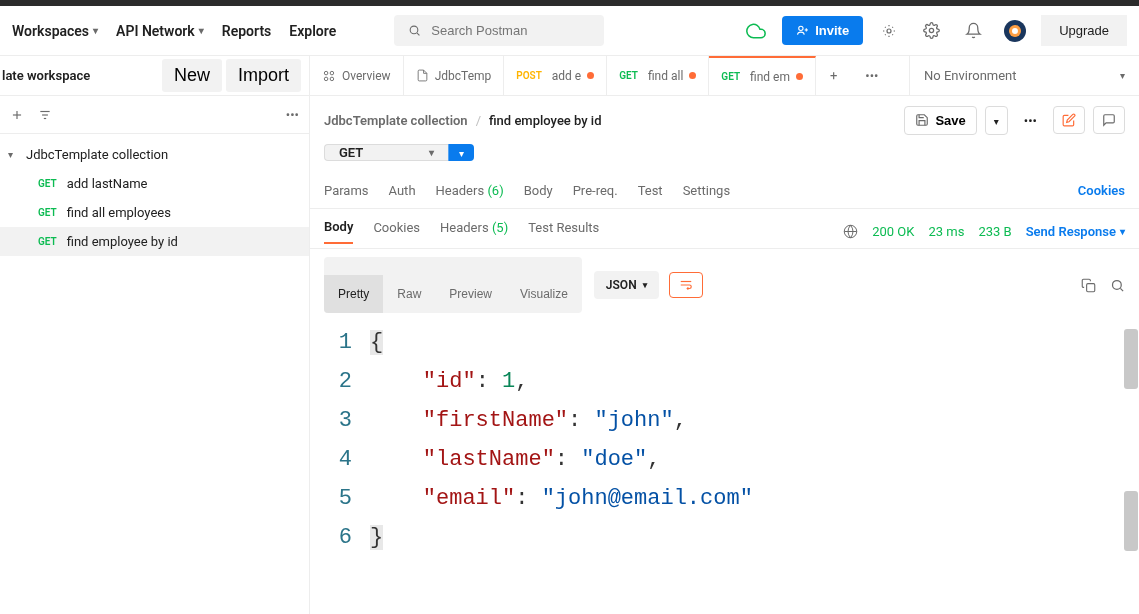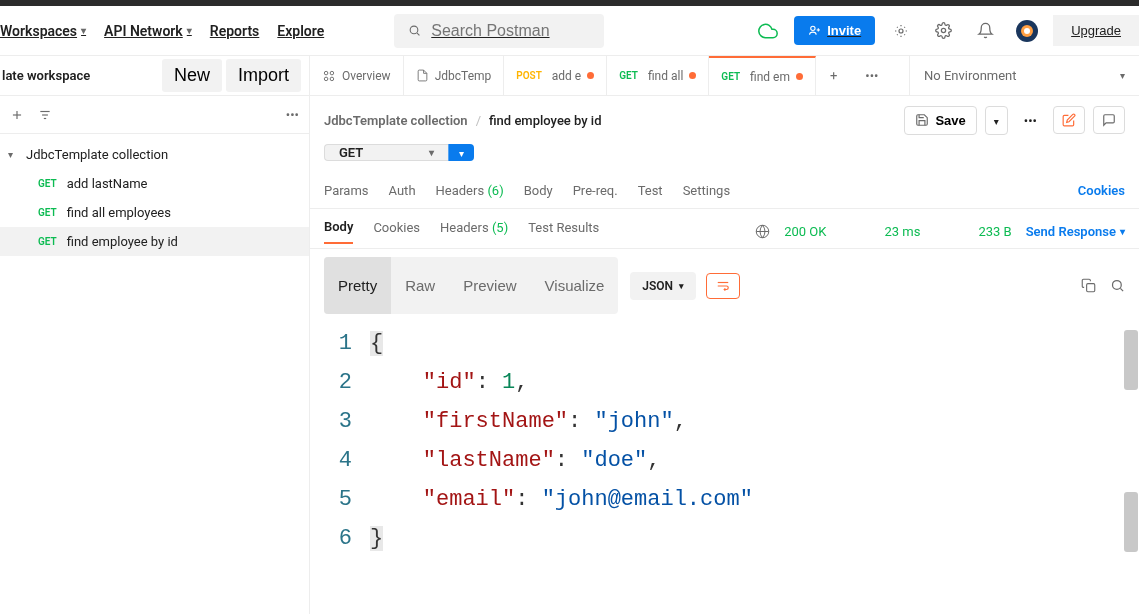--- a/index.html
+++ b/index.html
@@ -2,27 +2,27 @@
 <html><head>
   <meta charset="utf-8">
   <style>
     * { margin: 0; padding: 0; box-sizing: border-box; }
     body { font-family: -apple-system, BlinkMacSystemFont, "Segoe UI", Roboto, sans-serif; font-size: 13px; color: #212121; background: #fff; width: 1139px; height: 614px; overflow: hidden; }
     
     .app { display: flex; flex-direction: column; height: 614px; }
     
     .topbar-dark { height: 6px; background: #2b2b2b; }
     
-    .header { display: flex; align-items: center; height: 50px; border-bottom: 1px solid #ededed; background: #fff; padding: 0 0; gap: 20px; text-decoration: underline; }
+    .header { display: flex; align-items: center; height: 50px; border-bottom: 1px solid #ededed; background: #fff; padding: 0 12px; gap: 8px; }
     .nav-group { display: flex; align-items: center; gap: 18px; }
     .nav-item { display: flex; align-items: center; gap: 4px; font-size: 14px; font-weight: 600; color: #212121; cursor: pointer; }
     .nav-item .chev { font-size: 10px; color: #6b6b6b; }
     
     .search-box { display: flex; align-items: center; background: #f2f2f2; border-radius: 4px; padding: 8px 14px; gap: 10px; margin-left: 50px; width: 210px; }
-    .search-box input { border: none; background: transparent; outline: none; font-size: 16px; color: #a16207; width: 100%; }
+    .search-box input { border: none; background: transparent; outline: none; font-size: 13px; color: #a16207; width: 100%; }
     
     .header-right { margin-left: auto; display: flex; align-items: center; gap: 10px; }
     .icon-btn { width: 32px; height: 32px; display: flex; align-items: center; justify-content: center; cursor: pointer; border-radius: 4px; }
     .cloud-icon { position: relative; }
     .btn-invite { background: #097bed; color: #fff; border: none; border-radius: 4px; padding: 7px 14px; font-size: 13px; font-weight: 600; display: flex; align-items: center; gap: 6px; cursor: pointer; }
     .btn-upgrade { background: #f2f2f2; color: #212121; border: none; padding: 8px 18px; font-size: 13px; font-weight: 500; cursor: pointer; }
     
     .main { display: flex; flex: 1; overflow: hidden; }
     
     .sidebar { width: 310px; border-right: 1px solid #ededed; display: flex; flex-direction: column; }
@@ -75,26 +75,26 @@
     .req-tabs { display: flex; align-items: center; gap: 20px; padding: 0 14px; height: 36px; border-bottom: 1px solid #ededed; font-size: 13px; color: #6b6b6b; }
     .req-tab { cursor: pointer; }
     .req-tab .count { color: #0cbb52; }
     .cookies-link { margin-left: auto; color: #097bed; font-weight: 600; cursor: pointer; }
     
     .resp-tabs { display: flex; align-items: center; gap: 20px; padding: 6px 14px 0; font-size: 13px; color: #6b6b6b; border-bottom: 1px solid #ededed; height: 40px; }
     .resp-tab { cursor: pointer; padding-bottom: 8px; }
     .resp-tab.active { color: #212121; font-weight: 600; border-bottom: 2px solid #ff6c37; }
     .resp-status { margin-left: auto; display: flex; gap: 14px; }
     .status-ok { color: #0cbb52; }
-    .status-meta { color: #0cbb52; margin-left: 44px; }
+    .status-meta { color: #0cbb52; }
     .save-resp { color: #097bed; font-weight: 600; cursor: pointer; display: flex; align-items: center; gap: 4px; }
     
     .pretty-bar { display: flex; align-items: center; gap: 6px; padding: 8px 14px; }
     .seg { display: flex; background: #f2f2f2; border-radius: 4px; overflow: hidden; }
-    .seg-btn { border: none; background: transparent; padding: 20px 14px; font-size: 15px; cursor: pointer; color: #6b6b6b; }
+    .seg-btn { border: none; background: transparent; padding: 12px 14px; font-size: 12px; cursor: pointer; color: #6b6b6b; margin-top: 18px; }
     .seg-btn.active { background: #e0e0e0; color: #212121; font-weight: 500; }
     .json-sel { display: flex; align-items: center; gap: 6px; background: #f2f2f2; border-radius: 4px; padding: 7px 12px; font-size: 12px; font-weight: 600; cursor: pointer; margin-left: 6px; }
     .wrap-btn { background: #fff; border: 1px solid #ff6c37; border-radius: 4px; padding: 5px 8px; cursor: pointer; margin-left: 4px; }
     .pretty-right { margin-left: auto; display: flex; gap: 14px; color: #6b6b6b; }
     
     .editor { display: flex; font-family: "Courier New", monospace; font-size: 22px; padding: 2px 0; position: relative; }
     .gutter { width: 60px; text-align: right; padding-right: 18px; color: #2b7489; }
     .gutter div { line-height: 39px; }
     .code { flex: 1; }
     .code div { line-height: 39px; white-space: pre; }

